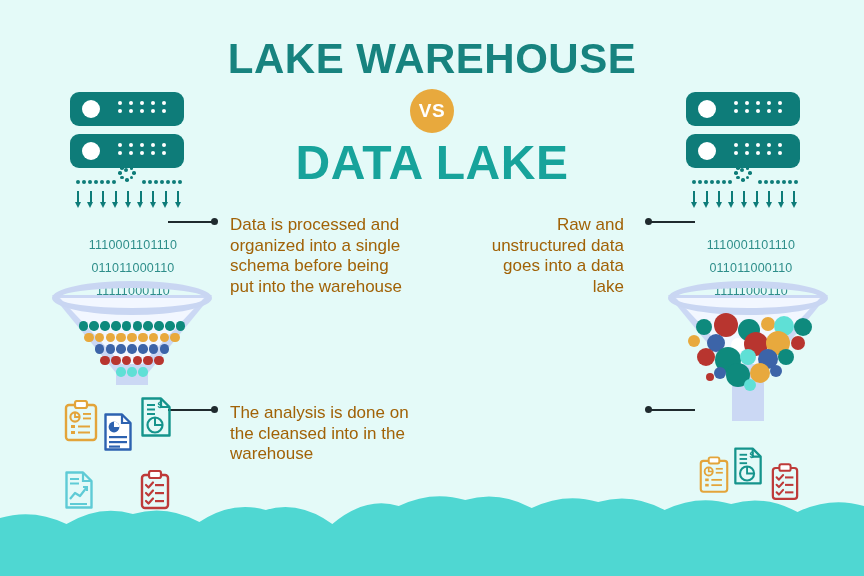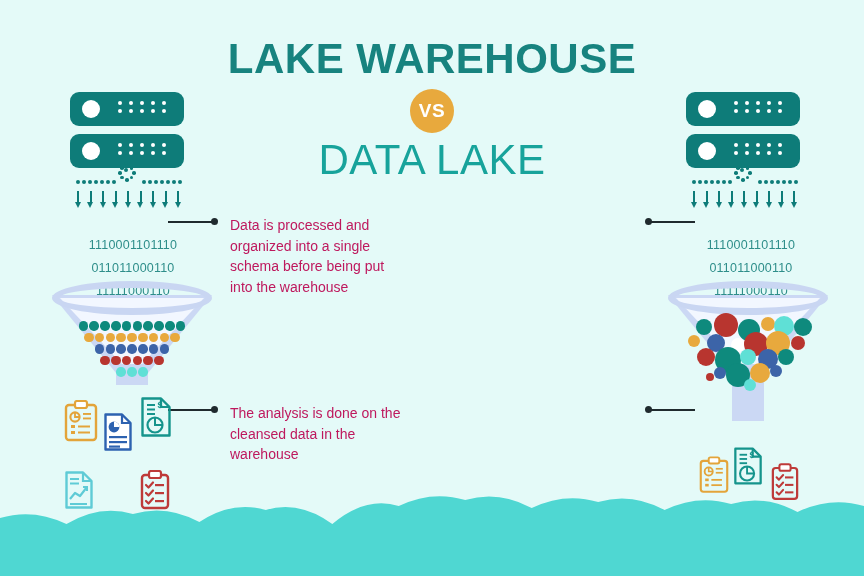--- a/index.html
+++ b/index.html
@@ -16,21 +16,21 @@
   .title-main{
     font-size:42px;font-weight:bold;color:#17837F;letter-spacing:.5px;
     line-height:1.0;
   }
   .vs-badge{
     width:44px;height:44px;border-radius:50%;background:#E8A93D;
     margin:9px auto 6px auto;color:#FFFFFF;font-size:19px;font-weight:bold;
     display:flex;align-items:center;justify-content:center;letter-spacing:.5px;
   }
   .title-sub{
-    font-size:42px;font-weight:normal;color:#17A39B;letter-spacing:.5px;
+    font-size:48px;font-weight:bold;color:#17A39B;letter-spacing:.5px;
     line-height:1.0;
   }
 
   
   .server{position:absolute;width:152px;height:125px;}
   .srv-bar{
     position:absolute;left:12px;width:114px;height:34px;border-radius:9px;
     background:#0E7C79;
   }
   .srv-bar.b1{top:0px;}
@@ -78,21 +78,21 @@
     background:#F2F7FF;
     clip-path:polygon(0% 0%, 100% 0%, 57% 100%, 43% 100%);
   }
   .dot{position:absolute;border-radius:50%;}
 
   
   .lead{position:absolute;height:1.6px;background:#1F2A2E;}
   .lead-dot{position:absolute;width:7px;height:7px;border-radius:50%;background:#1F2A2E;}
 
   
-  .copy{position:absolute;font-size:14px;line-height:20.5px;color:#be185d;}
+  .copy{position:absolute;font-size:17px;line-height:20.5px;color:#a16207;}
   .copy.left{text-align:left;}
   .copy.right{text-align:right;}
 
   
   .docicon{position:absolute;}
   .docicon svg{display:block;}
 
   
   .wave{position:absolute;left:0;bottom:0;width:864px;height:92px;}
 </style>
@@ -352,21 +352,22 @@
   <div class="lead" style="left:168px;top:409px;width:46px;"></div>
   <div class="lead-dot" style="left:211px;top:406px;"></div>
 
   <div class="lead" style="left:649px;top:221px;width:46px;"></div>
   <div class="lead-dot" style="left:645px;top:218px;"></div>
 
   <div class="lead" style="left:649px;top:409px;width:46px;"></div>
   <div class="lead-dot" style="left:645px;top:406px;"></div>
 
   <div class="copy left" style="left:230px;top:215px;width:180px;">Data is processed and organized into a single schema before being put into the warehouse</div>
-  <div class="copy left" style="left:230px;top:403px;width:180px;">The analysis is done on the cleansed data in the warehouse</div>
+  <div class="copy left" style="left:230px;top:403px;width:180px;">The analysis is done on the cleansed into in the warehouse</div>
+  <div class="copy right" style="left:490px;top:215px;width:134px;">Raw and unstructured data goes into a data lake</div>
 
   <div class="docicon" style="left:64px;top:400px;">
     <svg width="34" height="42" viewBox="0 0 34 42">
       <rect x="2" y="5" width="30" height="35" rx="3" fill="none" stroke="#E3A43A" stroke-width="2.4"></rect>
       <rect x="11" y="1" width="12" height="7" rx="2" fill="#FFF" stroke="#E3A43A" stroke-width="2.2"></rect>
       <circle cx="11" cy="17" r="4.6" fill="none" stroke="#E3A43A" stroke-width="2.1"></circle>
       <path d="M11 12.4 L11 17 L15.6 17" fill="none" stroke="#E3A43A" stroke-width="1.8"></path>
       <rect x="19" y="13" width="8" height="1.9" fill="#E3A43A"></rect>
       <rect x="19" y="17.5" width="8" height="1.9" fill="#E3A43A"></rect>
       <rect x="7" y="25" width="4" height="3" fill="#E3A43A"></rect>

